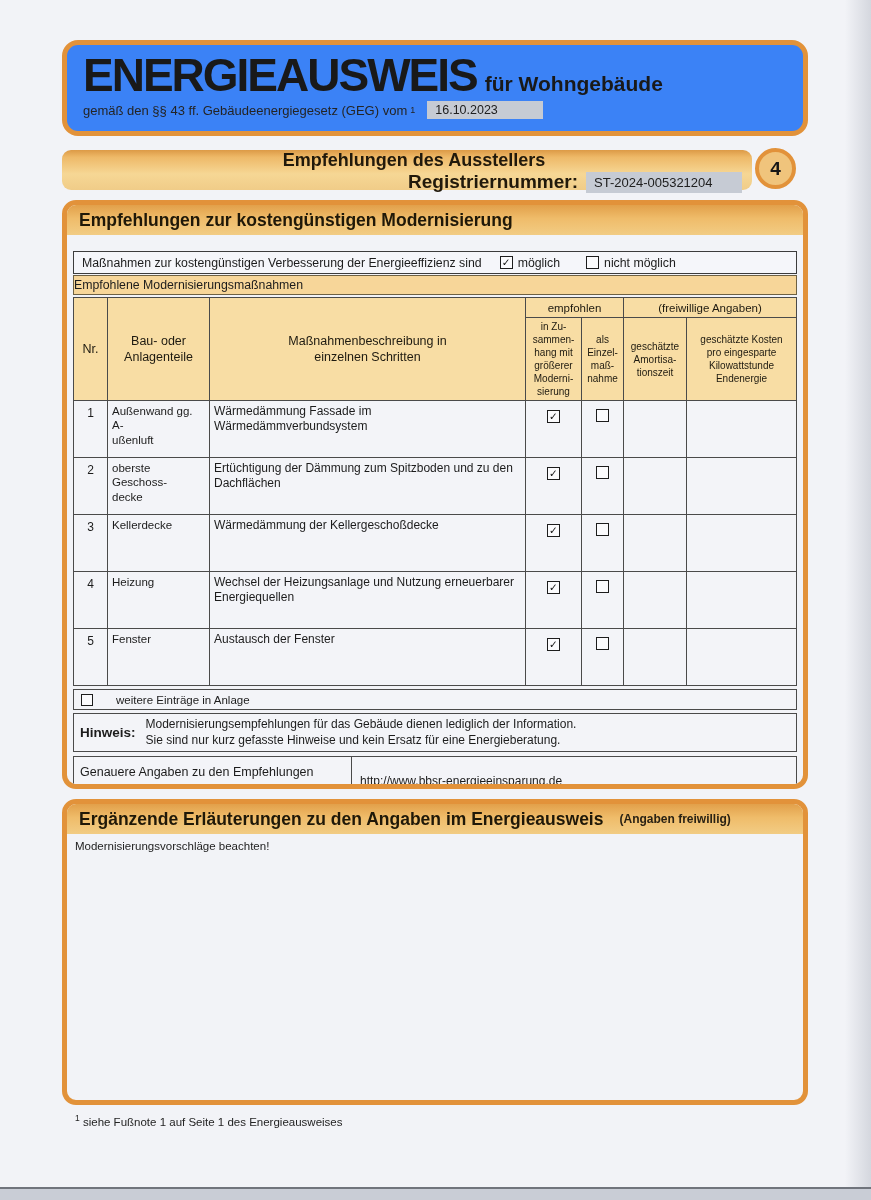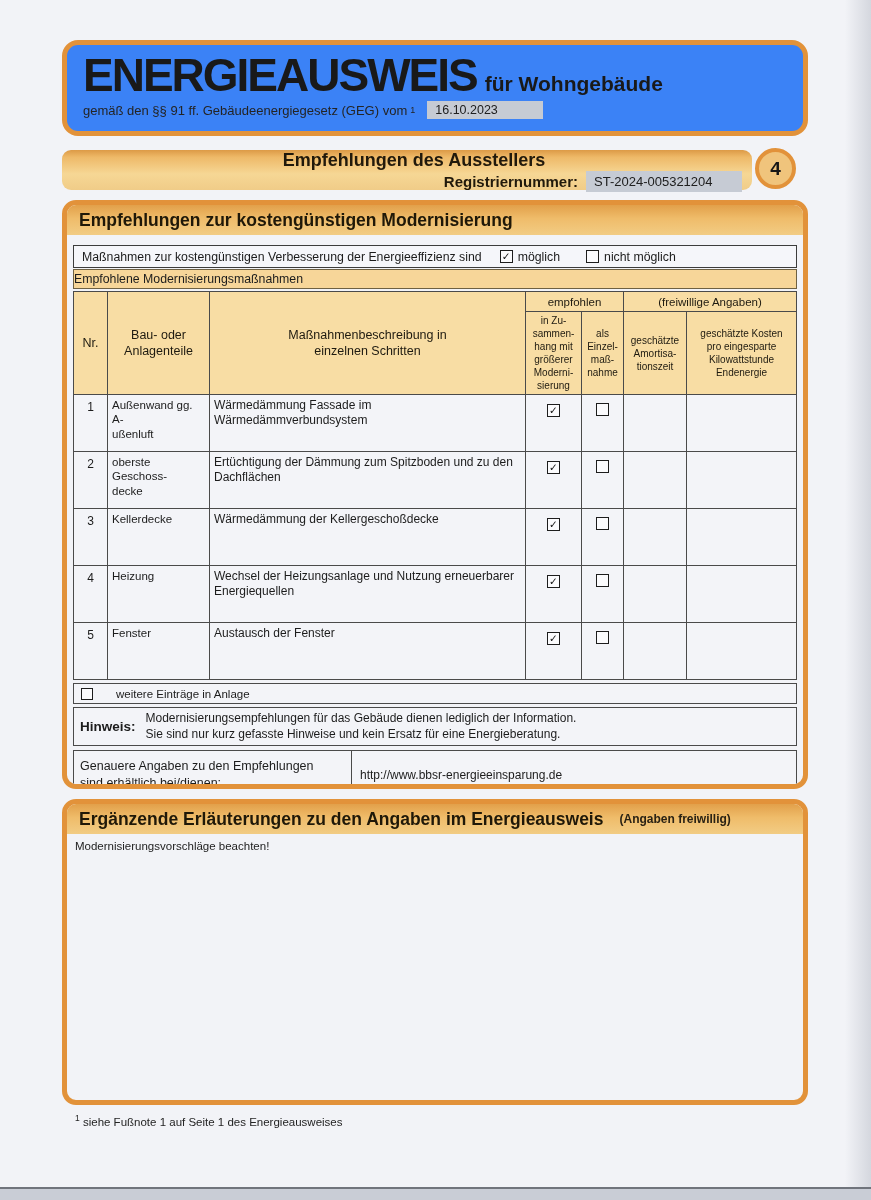--- a/index.html
+++ b/index.html
@@ -25,41 +25,41 @@
   .subtitle-line sup{font-size:9px;margin-left:3px;}
   .gray-box{background:#c6cbd4;padding:2px 8px;font-size:12.5px;color:#202020;}
   .date-box{margin-left:12px;min-width:100px;text-align:left;}
 
   
   .page-band{position:absolute;left:62px;top:150px;width:690px;height:40px;
     border-radius:9px;display:flex;align-items:center;box-sizing:border-box;
     background:linear-gradient(180deg,#dc9a46 0%,#eeb968 18%,#f6d795 60%,#f0cc88 100%);flex-direction:column;}
   .band-title{margin-left:14px;font-size:18px;font-weight:700;color:#21190b;}
   .reg-wrap{margin-left:auto;margin-right:10px;display:flex;align-items:center;gap:8px;}
-  .reg-label{font-size:15px;font-weight:700;color:#21190b;}
+  .reg-label{font-size:19px;font-weight:700;color:#21190b;}
   .reg-box{min-width:140px;font-size:13px;padding:3px 8px;}
   .page-circle{position:absolute;left:755px;top:148px;width:41px;height:41px;
     box-sizing:border-box;border:4px solid #e2923a;border-radius:50%;
     background:#f0c47c;display:flex;align-items:center;justify-content:center;
     font-size:19px;font-weight:700;color:#161616;}
 
   
   .section{position:absolute;left:62px;width:746px;box-sizing:border-box;
     border:5px solid #e2923a;border-radius:14px;background:#f2f3f7;overflow:hidden;}
   .sec1{top:200px;height:589px;}
   .sec2{top:799px;height:306px;}
   .sec-band{height:30px;display:flex;align-items:center;padding-left:12px;
     background:linear-gradient(180deg,#e2a04a 0%,#efbc6a 45%,#f2cc84 100%);}
   .sec-band .sec-title{font-size:17.5px;font-weight:700;color:#1f1808;}
   .sec-band .sec-suffix{font-size:12px;font-weight:600;margin-left:16px;color:#2a2214;}
   .sec-body{padding:2px 6px;}
   .sec-body2{padding:6px 8px;font-size:11.5px;color:#232323;}
 
   
-  .row-measures{margin-top:8px;height:23px;border:1.5px solid #3c3c3c;background:#f5f6fa;
+  .row-measures{margin-top:14px;height:23px;border:1.5px solid #3c3c3c;background:#f5f6fa;
     display:flex;align-items:center;padding:0 8px;font-size:12.3px;box-sizing:border-box;}
   .row-sub{margin-top:1px;height:20px;background:#f7d699;border:1px solid #6e6143;
     display:flex;align-items:center;padding-left:0;font-size:12.3px;box-sizing:border-box;}
 
   
   .cb{display:inline-flex;width:13px;height:13px;box-sizing:border-box;
     border:1.6px solid #1d1d1d;background:#fbfbfd;align-items:center;justify-content:center;
     flex:0 0 auto;}
   .cb.checked::after{content:"\2713";font-size:10.5px;font-weight:700;color:#111;line-height:1;}
   .cb.small{width:12px;height:12px;}
@@ -99,21 +99,21 @@
 </head>
 <body>
 
 <div class="paper">
 
   <div class="header-frame">
     <div>
       <span class="main-title">ENERGIEAUSWEIS</span><span class="title-suffix">für Wohngebäude</span>
     </div>
     <div class="subtitle-line">
-      <span>gemäß den §§ 91 ff. Gebäudeenergiegesetz (GEG) vom</span>
+      <span>gemäß den §§ 43 ff. Gebäudeenergiegesetz (GEG) vom</span>
       <sup>1</sup>
       <span class="gray-box date-box">16.10.2023</span>
     </div>
   </div>
 
   <div class="page-band">
     <span class="band-title">Empfehlungen des Ausstellers</span>
     <span class="reg-wrap">
       <span class="reg-label">Registriernummer:</span>
       <span class="gray-box reg-box">ST-2024-005321204</span>

